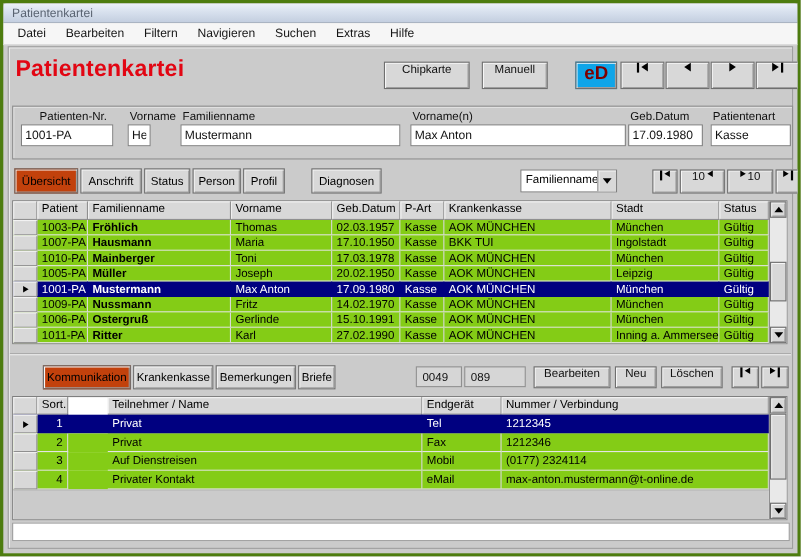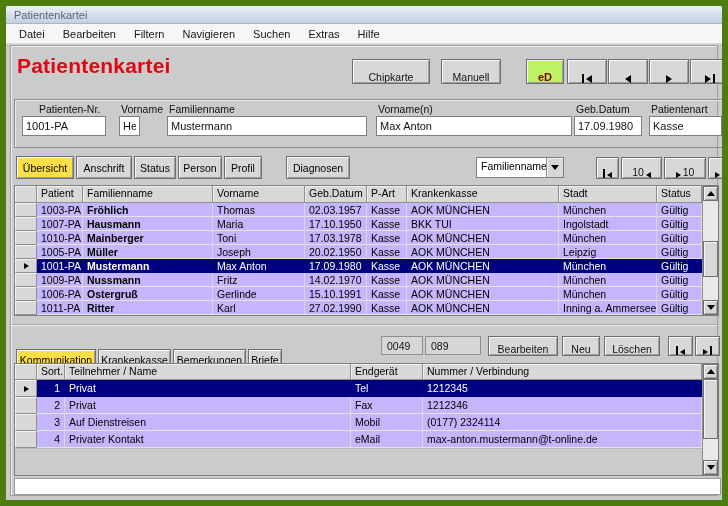--- a/index.html
+++ b/index.html
@@ -1,96 +1,96 @@
 <!DOCTYPE html>
 <html><head>
 <meta charset="utf-8">
 <style>
   * { box-sizing: border-box; margin: 0; padding: 0; }
   html,body { width: 728px; height: 506px; }
   body { font-family: "Liberation Sans", "DejaVu Sans", sans-serif; }
 
   .win { position: relative; width: 728px; height: 506px; background: #cbcbcb;
-         border: 6px solid #4d7c0f; overflow: hidden; }
+         border: 3px solid #4d7c0f; overflow: hidden; }
 
   .titlebar { position: absolute; left:0; top:0; right:0; height:18px;
     background: linear-gradient(#ecf1f9, #d8e1ee 45%, #c4cfe0);
     border-bottom: 1px solid #aab4c2; display:flex; align-items:center;
     padding-left:8px; border-radius:3px 3px 0 0; }
   .titlebar span { font-size:11px; color:#5a6472; }
 
   .menubar { position:absolute; left:0; top:18px; right:0; height:20px;
     background:#f6f6f6; border-bottom:1px solid #dcdcdc;
     display:flex; align-items:center; padding-left:4px; }
   .menu-item { font-size:11px; color:#161616; padding:2px 9px; cursor:default; white-space:nowrap; }
 
   .panel { position:absolute; left:4px; top:39px; right:4px; bottom:4px;
     background:#cbcbcb; border:1px solid #9f9f9f;
     box-shadow: inset 1px 1px 0 #ececec; }
 
   .h1 { position:absolute; left:11px; top:48px; font-size:21px; font-weight:bold;
     color:#e20613; letter-spacing:0.2px; }
 
-  .btn { position:absolute; display:flex; align-items:flex-end; justify-content:center;
+  .btn { position:absolute; display:flex; align-items:flex-start; justify-content:center;
     gap:2px; font-size:10.5px; color:#111; background:#d8d8d8;
     border:1px solid #6f6f6f;
     box-shadow: inset 1px 1px 0 #f6f6f6, inset -1px -1px 0 #9e9e9e; cursor:default;
     white-space:nowrap; }
-  .btn.ed { background:#bef264; color:#7d0000; font-weight:bold; font-size:11px; }
+  .btn.ed { background:#0ea5e9; color:#7d0000; font-weight:bold; font-size:17px; }
 
   .groupbox { position:absolute; left:8px; top:93px; width:710px; height:49px;
     border:1px solid #8f8f8f; box-shadow: inset 1px 1px 0 #e8e8e8; }
   .flabel { position:absolute; font-size:10.5px; color:#111; white-space:nowrap; }
   input.field { position:absolute; font-family:inherit; font-size:11px; color:#111;
     background:#fff; border:1px solid #7f7f7f; padding:1px 3px; height:20px; }
 
   .tab { position:absolute; top:150px; height:23px; display:flex; align-items:center;
     justify-content:center; font-size:10.5px; background:#d8d8d8;
     border:1px solid #6f6f6f;
     box-shadow: inset 1px 1px 0 #f6f6f6, inset -1px -1px 0 #9e9e9e; cursor:default;
     white-space:nowrap; }
-  .tab.active { background:#fde047; }
-  .tab.row2 { top:343px; height:22px; }
+  .tab.active { background:#c2410c; }
+  .tab.row2 { top:329px; height:22px;margin-left:26px; }
 
   .combo { position:absolute; left:470px; top:151px; width:88px; height:21px;
     background:#fff; border:1px solid #7f7f7f; display:flex; align-items:stretch; }
   .combo .val { flex:1; font-size:10.5px; padding:2px 4px; white-space:nowrap; overflow:hidden; }
   .combo .dd { width:17px; background:#d8d8d8; border-left:1px solid #8f8f8f;
     box-shadow: inset 1px 1px 0 #f4f4f4; display:flex; align-items:center; justify-content:center; }
 
   .flatfield { position:absolute; top:330px; height:19px; background:#d6d6d6;
     border:1px solid #8f8f8f; font-size:10.5px; display:flex; align-items:center;
     padding:0 5px; color:#111; }
 
   .grid { position:absolute; background:#fff; border:1px solid #7f7f7f; }
   .g-body { position:absolute; left:0; top:0; right:16px; bottom:0;
     display:flex; flex-direction:column; overflow:hidden; }
   .g-head { display:flex; height:17px; flex:none; }
   .hc { background:#d8d8d8; border-right:1px solid #8f8f8f; border-bottom:1px solid #8f8f8f;
     box-shadow: inset 1px 1px 0 #f0f0f0; font-size:10.5px; padding:1px 4px;
     white-space:nowrap; overflow:hidden; }
-  .g-row { display:flex; height:14px; flex:none; background:#c4b5fd; cursor:default; }
+  .g-row { display:flex; height:14px; flex:none; background:#84cc16; cursor:default; }
   .comm .g-head { height:16px; }
   .comm .g-row { height:17px; }
   .cell { font-size:10.5px; line-height:12px; padding:0 4px; border-right:1px solid #d8d8d8;
     border-bottom:1px solid #e4e4e4; white-space:nowrap; overflow:hidden;
     display:flex; align-items:center; }
   .comm .cell { line-height:15px; }
   .b { font-weight:bold; }
   .num { justify-content:flex-end; }
   .selrow { background:#000080; }
   .selrow .cell { color:#fff; border-right-color:#000080; border-bottom-color:#000080; }
   .selc { background:#d8d8d8; border:1px solid; border-color:#f2f2f2 #8f8f8f #8f8f8f #f2f2f2;
     display:flex; align-items:center; justify-content:center; }
   .g-fill { flex:1; background:#cbcbcb; border-top:1px solid #b8b8b8; }
 
   .w-sel{width:22px;flex:none;} .w-patient{width:46px;flex:none;} .w-fam{width:130px;flex:none;}
   .w-vor{width:92px;flex:none;} .w-geb{width:62px;flex:none;} .w-part{width:40px;flex:none;}
   .w-kk{width:152px;flex:none;} .w-stadt{width:98px;flex:none;} .w-status{flex:1;}
-  .w-sort{width:28px;flex:none;} .w-teiln{width:286px;flex:none;} .w-end{width:72px;flex:none;}
+  .w-sort{width:28px;flex:none;} .w-teiln{width:286px;flex:none;margin-left:36px;} .w-end{width:72px;flex:none;}
   .w-num{flex:1;}
 
   .vscroll { position:absolute; top:0; right:0; bottom:0; width:16px; background:#e9e9e9;
     border-left:1px solid #8f8f8f; }
   .sbtn { position:absolute; left:0; width:15px; height:15px; background:#d8d8d8;
     border:1px solid #6f6f6f; box-shadow: inset 1px 1px 0 #f6f6f6, inset -1px -1px 0 #9e9e9e;
     display:flex; align-items:center; justify-content:center; }
   .sb-up { top:0; } .sb-down { bottom:0; }
   .sb-thumb { position:absolute; left:0; width:15px; background:#d8d8d8;
     border:1px solid #6f6f6f; box-shadow: inset 1px 1px 0 #f6f6f6; }

